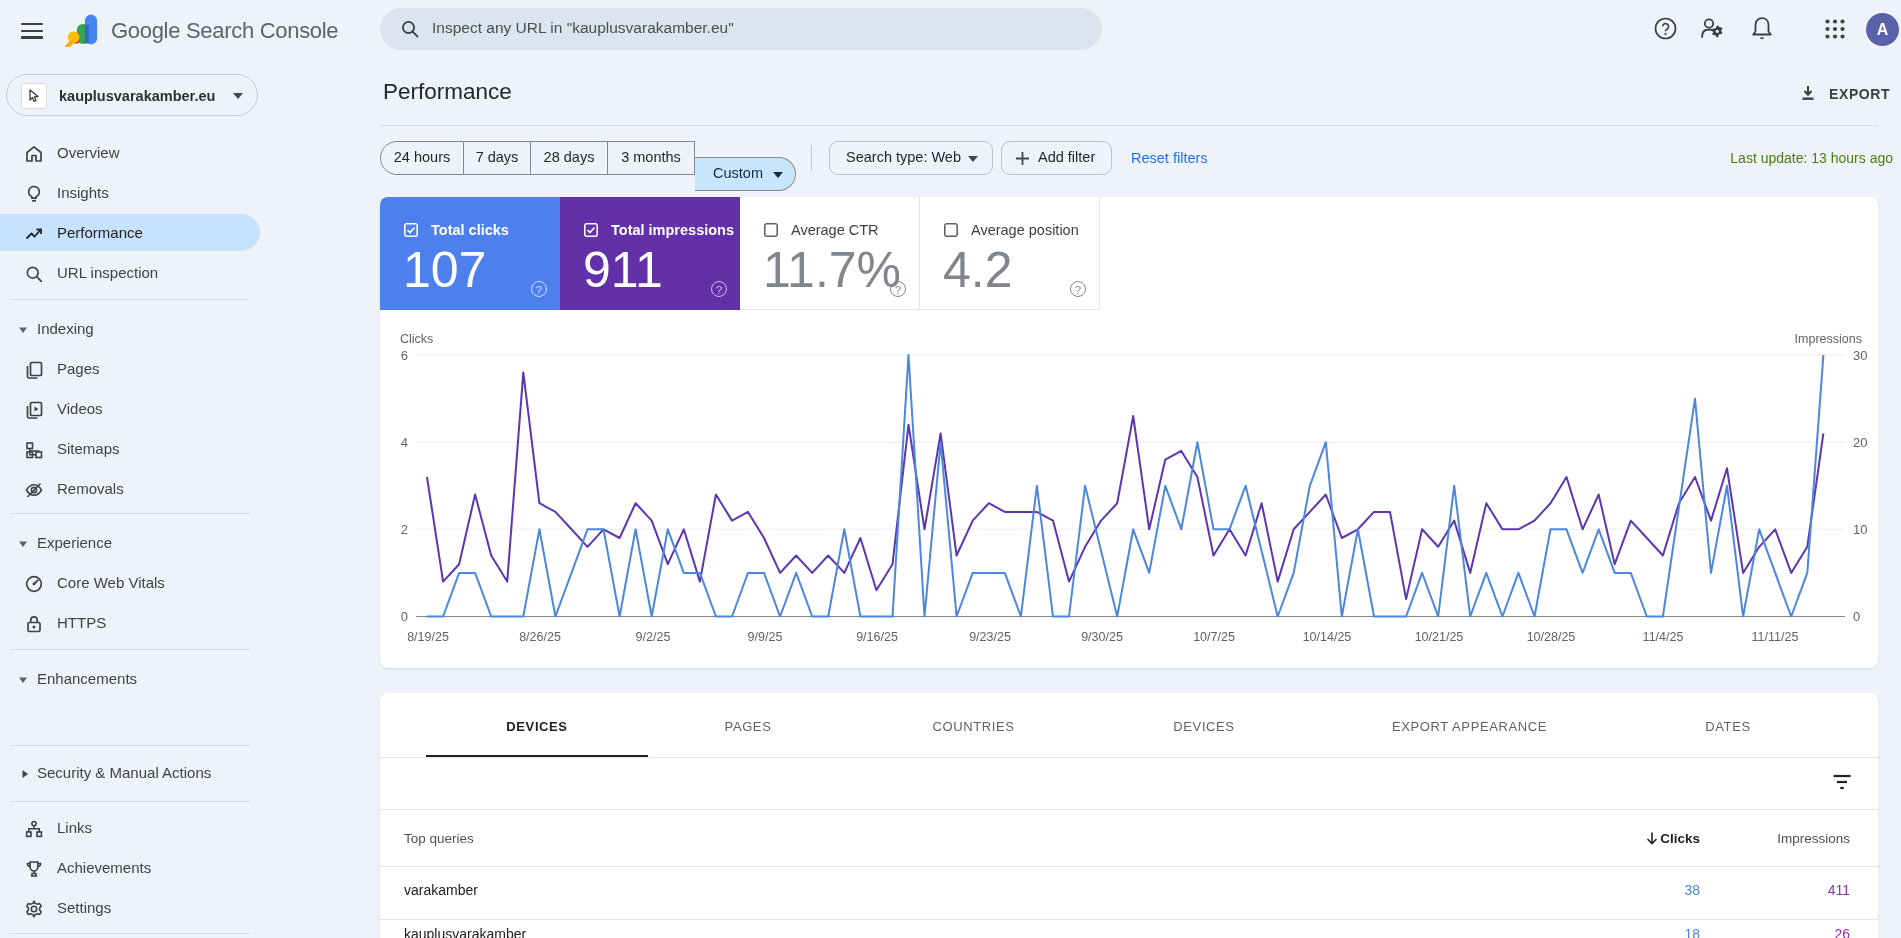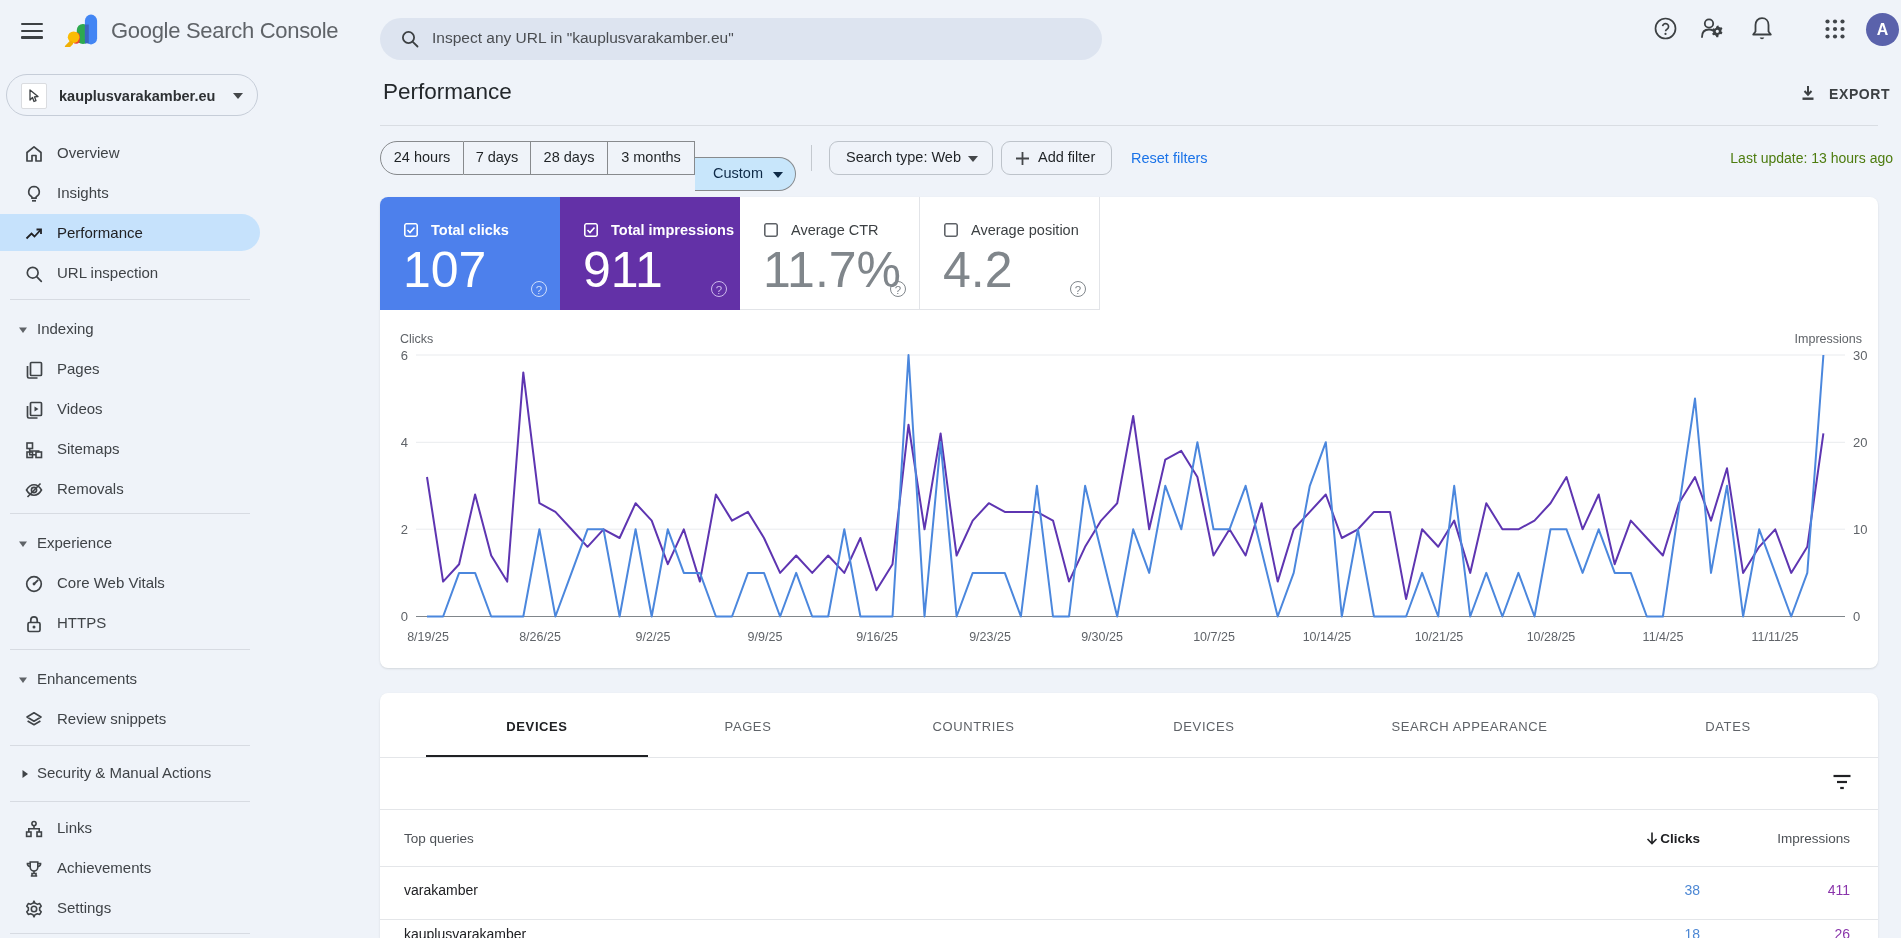--- a/index.html
+++ b/index.html
@@ -3,21 +3,21 @@
 <meta charset="utf-8">
 <style>
 * { margin:0; padding:0; box-sizing:border-box; }
 html,body { width:1901px; height:938px; overflow:hidden;
   font-family:"Liberation Sans", sans-serif; background:#eff3f9; color:#202124; }
 .abs { position:absolute; }
 #page { position:relative; width:1901px; height:938px; }
 
 #menu span { display:block; width:22px; height:2.4px; background:#3c4043; border-radius:1px; margin-bottom:4.2px; }
 #gsc-name { font-size:22px; color:#5f6368; letter-spacing:-0.3px; }
-#searchbar { left:380px; top:8px; width:722px; height:42px; border-radius:21px; background:#dde4f0;margin-top:10px; }
+#searchbar { left:380px; top:8px; width:722px; height:42px; border-radius:21px; background:#dde4f0; }
 #searchbar .ph { position:absolute; left:52px; top:11px; font-size:15.5px; color:#4a4d51; }
 .topicon { position:absolute; top:0; }
 #avatar { left:1866px; top:13px; width:33px; height:33px; border-radius:50%; background:#5a62ab;
   color:#fff; font-size:16px; text-align:center; line-height:33px; font-weight:bold; }
 
 #sidebar { left:0; top:56px; width:360px; height:882px; }
 .navrow { position:absolute; left:0; width:260px; height:40px; font-size:15px; color:#3f4347; }
 .navrow .ic { position:absolute; left:24px; top:10px; width:20px; height:20px; }
 .navrow .tx { position:absolute; left:57px; top:10px; }
 .navhead { position:absolute; font-size:15px; color:#3f4347; }
@@ -237,29 +237,20 @@
         </svg>
     <div class="tx">HTTPS</div>
   </div>
   <div class="sdiv" style="top:593px;"></div>
 
   <svg class="caret" style="top:619px;" viewBox="0 0 10 10">
         <path d="M1 2.5 L9 2.5 L5 8 Z" fill="#5f6368"></path>
       </svg>
   <div class="navhead" style="left:37px; top:614px;">Enhancements</div>
 
-  <div class="navrow" style="top:644px;">
-    <svg class="ic" viewBox="0 0 20 20">
-          <g fill="none" stroke="#3f4347" stroke-width="1.6" stroke-linejoin="round">
-            <path d="M10 2.8 L17 7 L10 11.2 L3 7 Z"></path>
-            <path d="M3.6 11 L10 14.8 L16.4 11"></path>
-          </g>
-        </svg>
-    <div class="tx">Review snippets</div>
-  </div>
   <div class="sdiv" style="top:689px;"></div>
 
   <svg class="caret" style="left:20px; top:713px;" viewBox="0 0 10 10">
         <path d="M2.5 1 L2.5 9 L8 5 Z" fill="#3f4347"></path>
       </svg>
   <div class="navhead" style="left:37px; top:708px;">Security &amp; Manual Actions</div>
   <div class="sdiv" style="top:745px;"></div>
 
   <div class="navrow" style="top:753px;">
     <svg class="ic" viewBox="0 0 20 20">
@@ -425,21 +416,21 @@
   <div class="tab" style="left:268px; width:200px;">
         <div>PAGES</div>
       </div>
   <div class="tab" style="left:468px; width:251px;">
         <div>COUNTRIES</div>
       </div>
   <div class="tab" style="left:719px; width:210px;">
         <div>DEVICES</div>
       </div>
   <div class="tab" style="left:929px; width:321px;">
-        <div>SEARCH APPEARANCE</div>
+        <div>EXPORT APPEARANCE</div>
       </div>
   <div class="tab" style="left:1250px; width:196px;">
         <div>DATES</div>
       </div>
   <div id="tabu"></div>
   <div class="tdiv" style="top:64px;"></div>
   <svg class="abs" style="left:1452px; top:79px;" width="20" height="20" viewBox="0 0 20 20">
     <g stroke="#202124" stroke-width="2.2">
           <line x1="1.5" y1="4" x2="18.5" y2="4"></line>
           <line x1="5" y1="10" x2="15" y2="10"></line>

